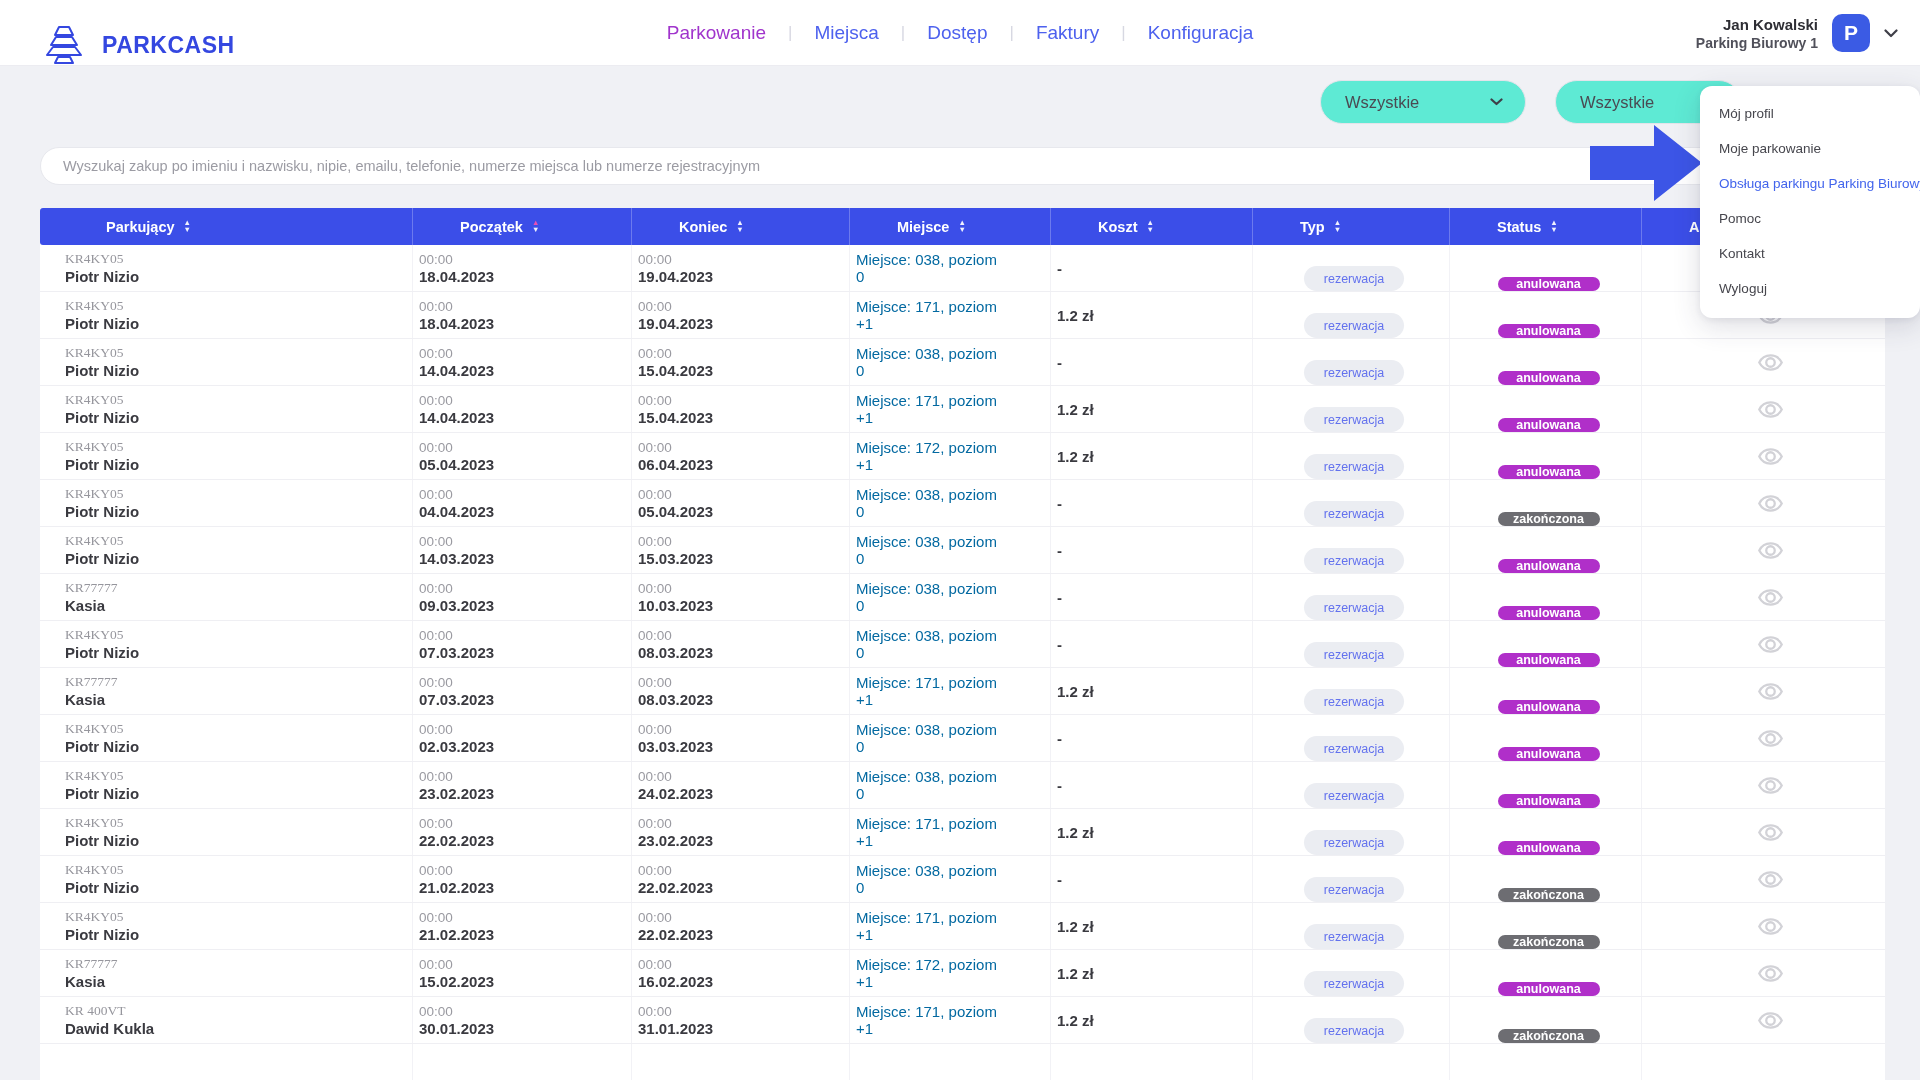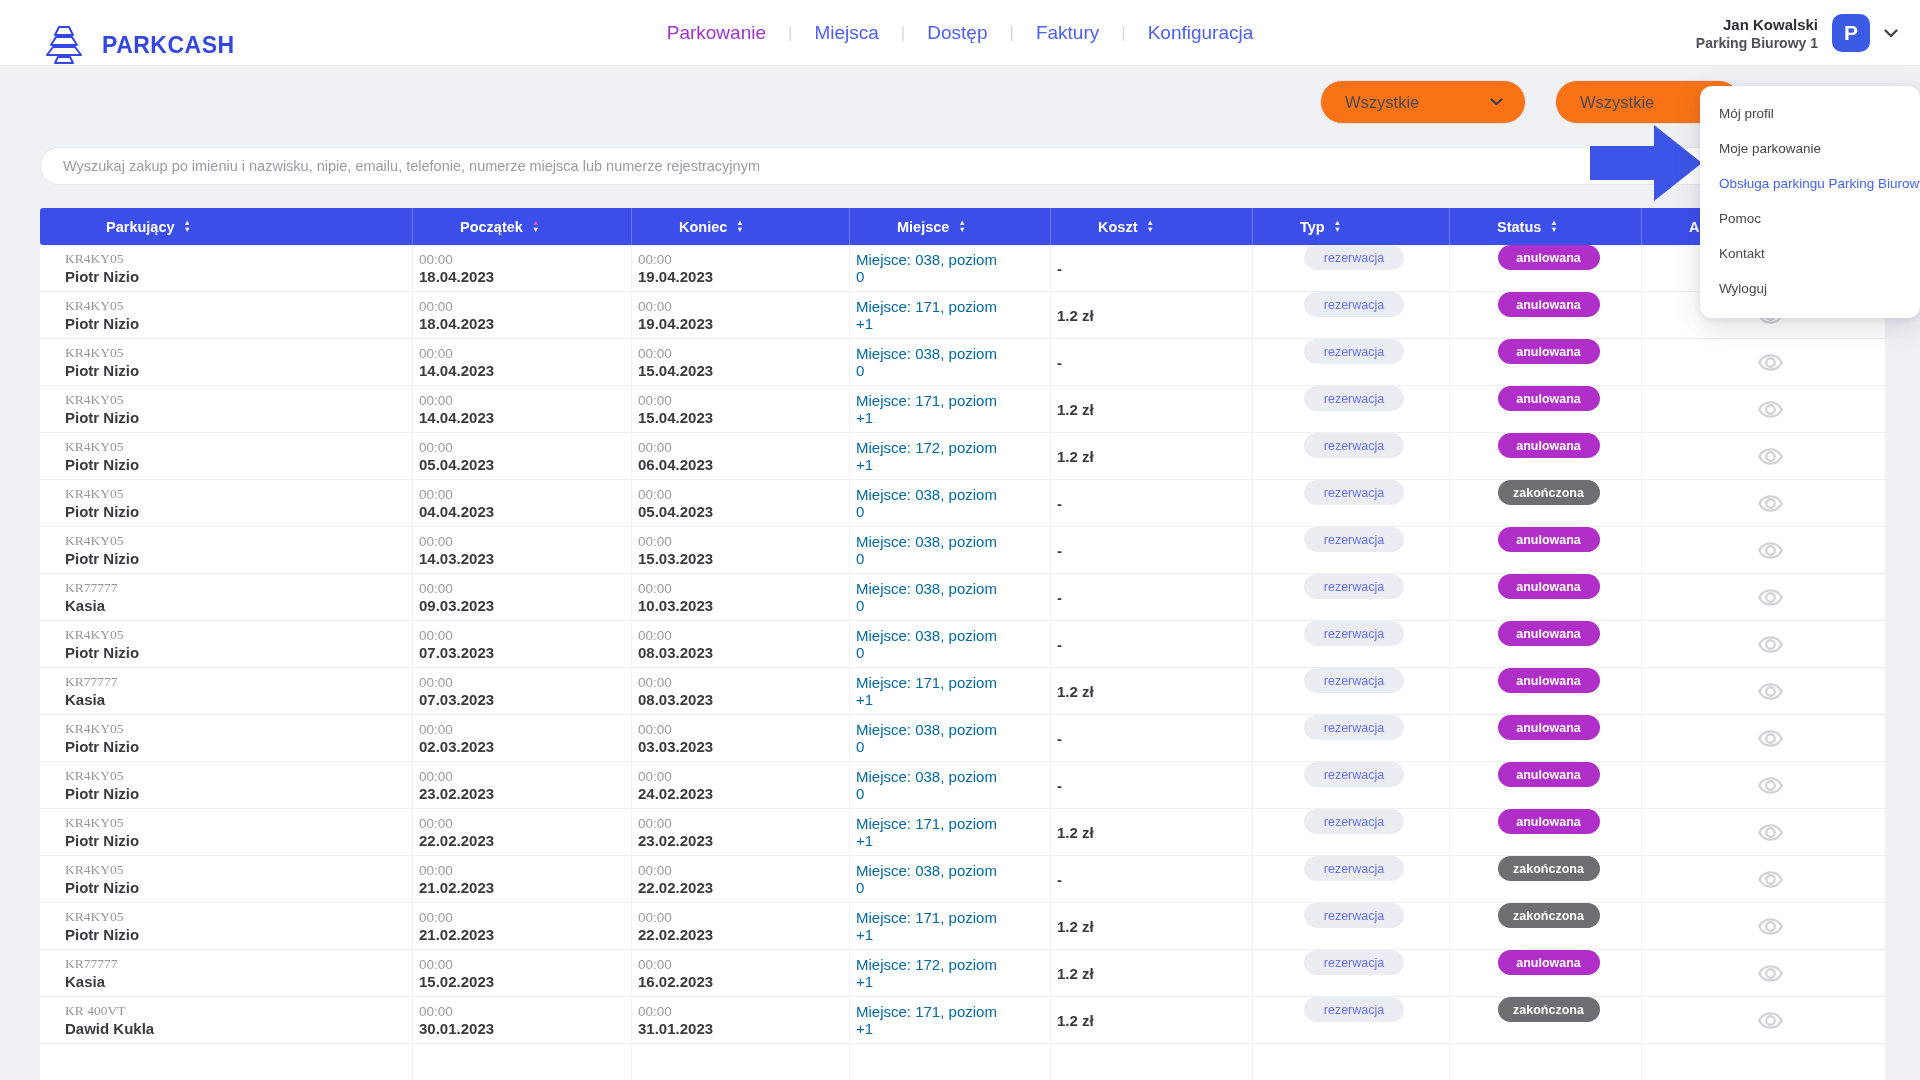--- a/index.html
+++ b/index.html
@@ -22,21 +22,21 @@
   .nav-item.active{color:var(--nav-active);}
   .nav-sep{color:#d7d8e2;font-size:17px;}
   .user{position:absolute;right:22px;top:0;height:66px;display:flex;align-items:center;gap:14px;cursor:pointer;}
   .user-text{text-align:right;}
   .user-name{font-size:15px;font-weight:700;color:#2e2e34;}
   .user-parking{font-size:14px;font-weight:600;color:#50505a;margin-top:2px;}
   .avatar{width:38px;height:38px;border-radius:10px;background:var(--avatar-blue);color:#fff;font-weight:800;font-size:21px;display:flex;align-items:center;justify-content:center;}
   .chev{stroke:#3f3f48;fill:none;stroke-width:2.2;stroke-linecap:round;stroke-linejoin:round;}
   
   main{position:relative;height:1014px;}
-  .pill{position:absolute;top:14px;height:44px;background:#f97316;border:1px solid #e3e4ea;border-radius:22px;display:flex;align-items:center;justify-content:space-between;padding:0 22px 0 24px;font-size:16.5px;color:#4a4a52;cursor:pointer;}
+  .pill{position:absolute;top:14px;height:44px;background:#5eead4;border:1px solid #e3e4ea;border-radius:22px;display:flex;align-items:center;justify-content:space-between;padding:0 22px 0 24px;font-size:16.5px;color:#4a4a52;cursor:pointer;}
   #pill1{left:1320px;width:206px;}
   #pill2{left:1555px;width:186px;}
   .search{position:absolute;left:40px;top:81px;width:1845px;height:38px;border-radius:19px;border:1px solid #e7e8ed;background:#fff;padding:0 22px;font-size:14.5px;color:#3c3c42;font-family:inherit;outline:none;}
   .search::placeholder{color:#9b9ba3;}
   
   .table{position:absolute;left:40px;top:142px;width:1845px;height:872px;background:#fff;display:flex;flex-direction:column;z-index:1;}
   .thead{display:grid;grid-template-columns:var(--cols);background:var(--header-blue);height:37px;border-radius:3px;flex:0 0 37px;}
   .th{display:flex;align-items:center;gap:9px;color:#fff;font-size:14.5px;font-weight:700;padding-left:6px;border-right:1px solid rgba(255,255,255,.25);cursor:pointer;margin-left:41px;}
   .th:first-child{padding-left:25px;}
   .th:last-child{border-right:none;cursor:default;}
@@ -47,23 +47,23 @@
   .cell{display:flex;flex-direction:column;justify-content:center;border-right:1px solid #f2f2f6;padding-left:6px;}
   .cell:last-child{border-right:none;}
   .c-park{padding-left:25px;}
   .plate{font-size:13.5px;color:#96969d;font-family:Liberation Serif, serif;}
   .pname{font-size:15px;font-weight:700;color:#3a3a40;margin-top:1px;}
   .time{font-size:13.5px;color:#9a9aa1;}
   .date{font-size:15px;font-weight:700;color:#3a3a40;margin-top:1px;}
   .c-place{align-items:center;padding-right:48px;}
   .place{font-size:15px;color:#0369a1;}
   .cost{font-size:15px;font-weight:700;color:#3a3a40;}
-  .c-type,.c-status{flex-direction:row;align-items:flex-start;}
+  .c-type,.c-status{flex-direction:row;align-items:flex-end;}
   .badge-type{background:var(--type-badge-bg);color:var(--type-badge-text);font-size:12.5px;border-radius:13px;width:100px;height:25px;display:flex;align-items:center;justify-content:center;}
-  .badge-status{color:#fff;font-weight:700;font-size:12.5px;border-radius:13px;width:102px;height:25px;display:flex;align-items:center;justify-content:center;}
+  .badge-status{color:#fff;font-weight:700;font-size:12.5px;border-radius:13px;width:102px;height:14px;display:flex;align-items:center;justify-content:center;}
   .badge-status.cancelled{background:var(--status-cancelled);}
   .badge-status.finished{background:var(--status-finished);}
   .c-actions{flex-direction:row;align-items:center;padding-left:13px;}
   .eye-btn{background:none;border:none;cursor:pointer;padding:0;display:flex;}
   .filler-row{flex:1;display:grid;grid-template-columns:var(--cols);background:#fff;}
   .fcell{border-right:1px solid #f2f2f6;}
   .fcell:last-child{border-right:none;}
   
   .arrow{position:absolute;left:1590px;top:59px;z-index:9;}
   .menu{position:absolute;left:1700px;top:20px;width:220px;height:232px;background:#fff;border-radius:12px;box-shadow:0 8px 28px rgba(50,50,80,.16),0 2px 6px rgba(50,50,80,.08);z-index:10;padding:10px 0;}

